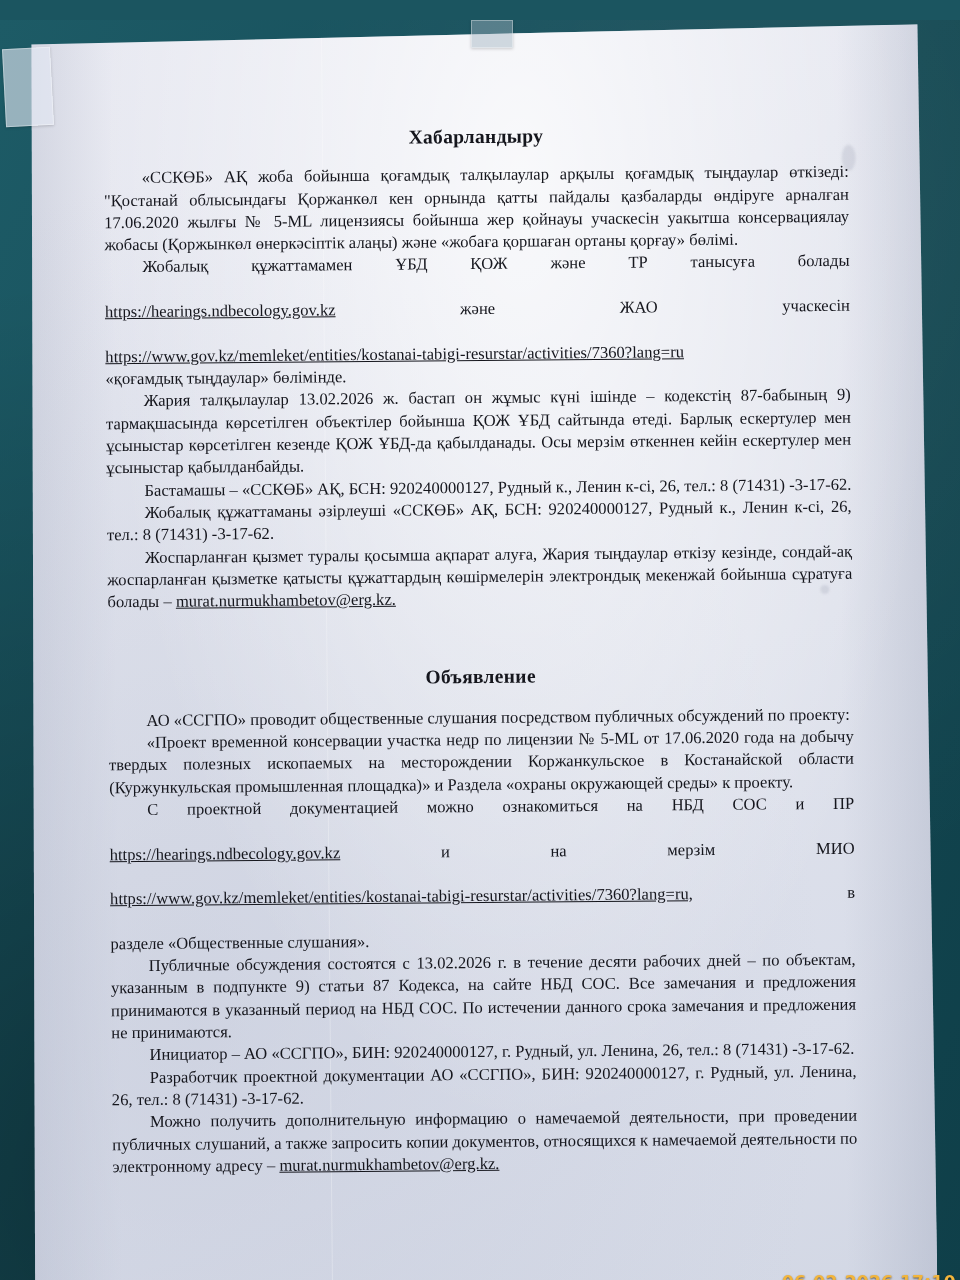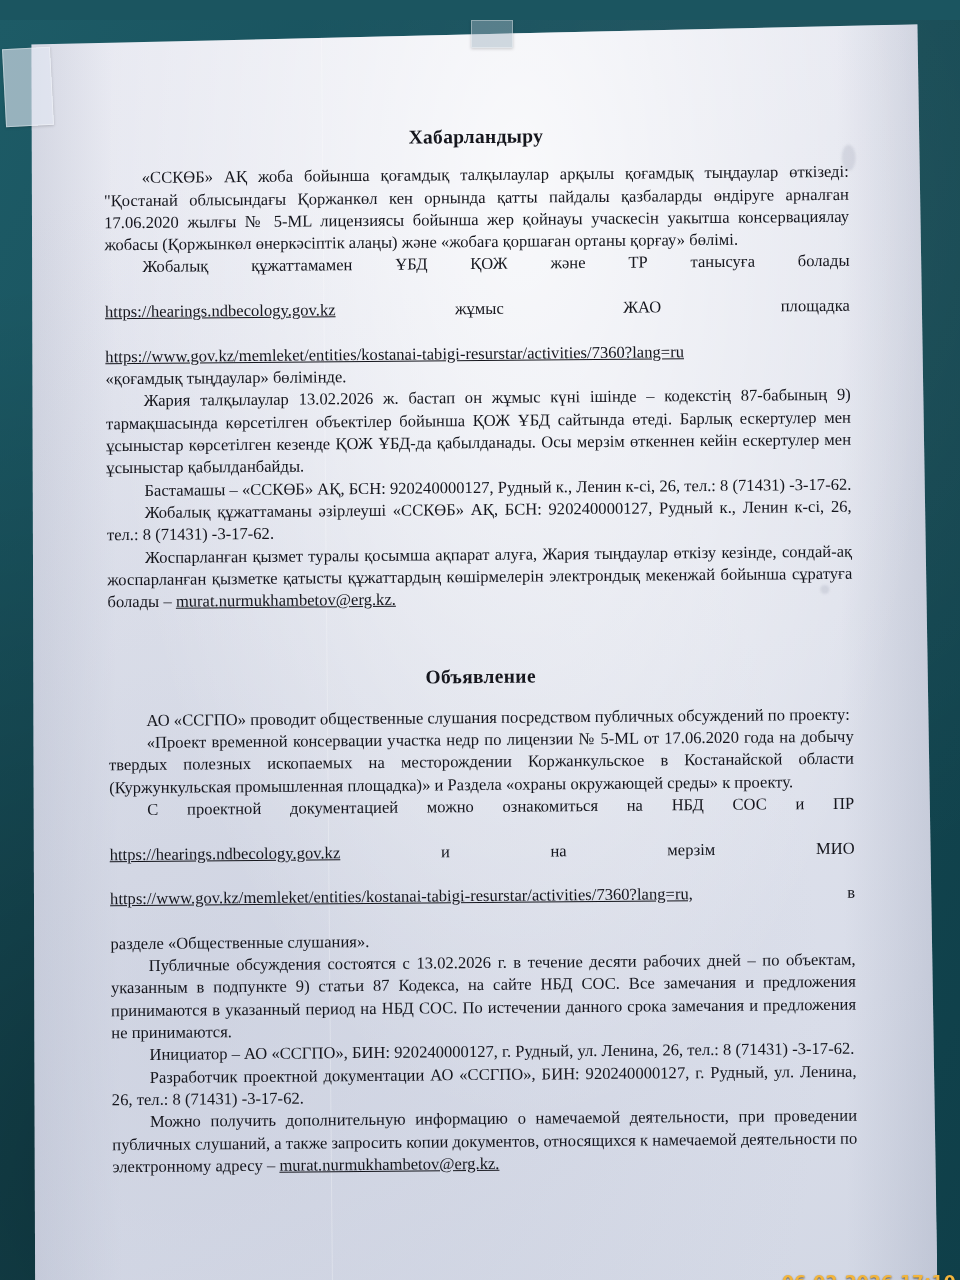--- a/index.html
+++ b/index.html
@@ -155,23 +155,23 @@
         <h1 class="title">Хабарландыру</h1>
 
         <p>«ССКӨБ» АҚ жоба бойынша қоғамдық талқылаулар арқылы қоғамдық тыңдаулар өткізеді: "Қостанай облысындағы Қоржанкөл кен орнында қатты пайдалы қазбаларды өндіруге арналған 17.06.2020 жылғы № 5-ML лицензиясы бойынша жер қойнауы учаскесін уакытша консервациялау жобасы (Қоржынкөл өнеркәсіптік алаңы) және «жобаға қоршаған ортаны қорғау» бөлімі.</p>
 
         <p>
           <span class="spread">Жобалық құжаттамамен ҰБД ҚОЖ және ТР танысуға болады</span>
         </p>
         <p class="noindent">
           <span class="spread">
             <span class="link">https://hearings.ndbecology.gov.kz</span>
-            <span>жұмыс</span>
+            <span>және</span>
             <span>ЖАО</span>
-            <span>площадка</span>
+            <span>учаскесін</span>
           </span>
         </p>
         <p class="noindent">
           <span class="link">https://www.gov.kz/memleket/entities/kostanai-tabigi-resurstar/activities/7360?lang=ru</span>
         </p>
         <p class="noindent">«қоғамдық тыңдаулар» бөлімінде.</p>
 
         <p>Жария талқылаулар 13.02.2026 ж. бастап он жұмыс күні ішінде – кодекстің 87-бабының 9) тармақшасында көрсетілген объектілер бойынша ҚОЖ ҰБД сайтында өтеді. Барлық ескертулер мен ұсыныстар көрсетілген кезенде ҚОЖ ҰБД-да қабылданады. Осы мерзім өткеннен кейін ескертулер мен ұсыныстар қабылданбайды.</p>
 
         <p>Бастамашы – «ССКӨБ» АҚ, БСН: 920240000127, Рудный к., Ленин к-сі, 26, тел.: 8 (71431) -3-17-62.</p>

